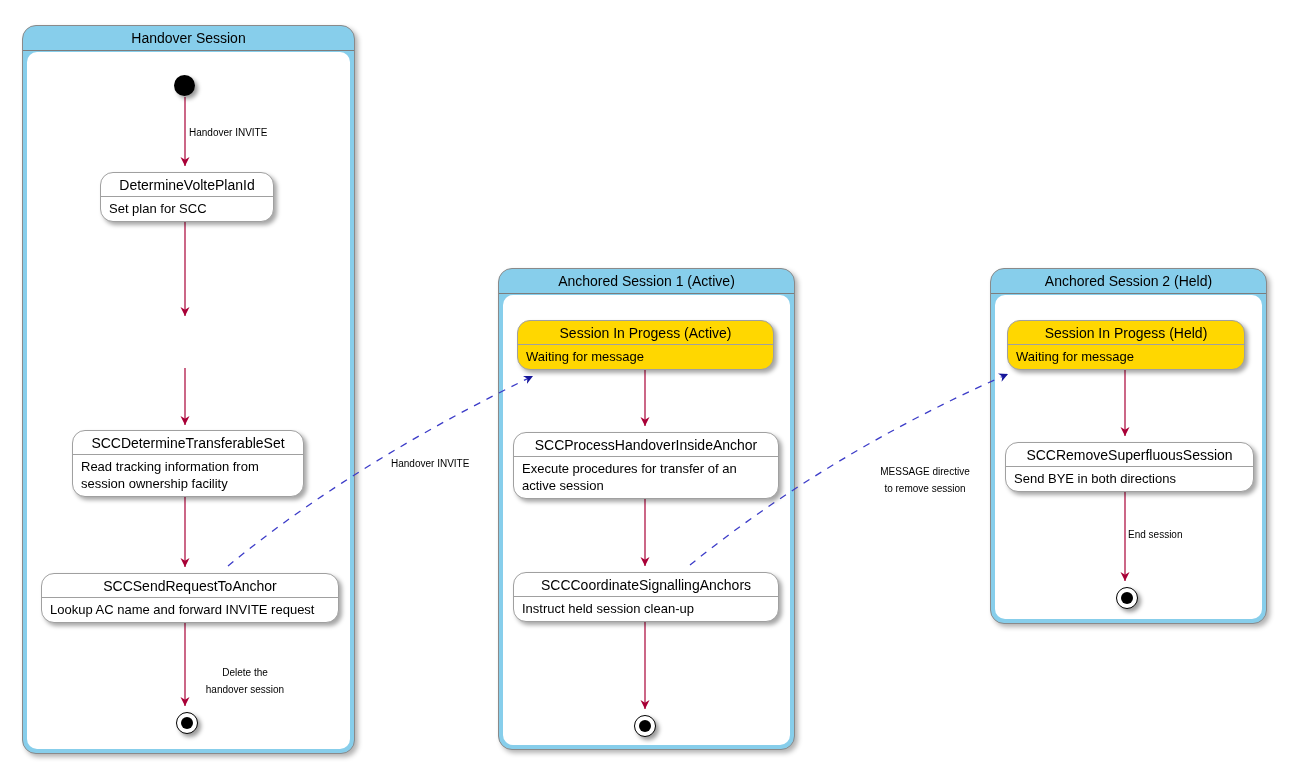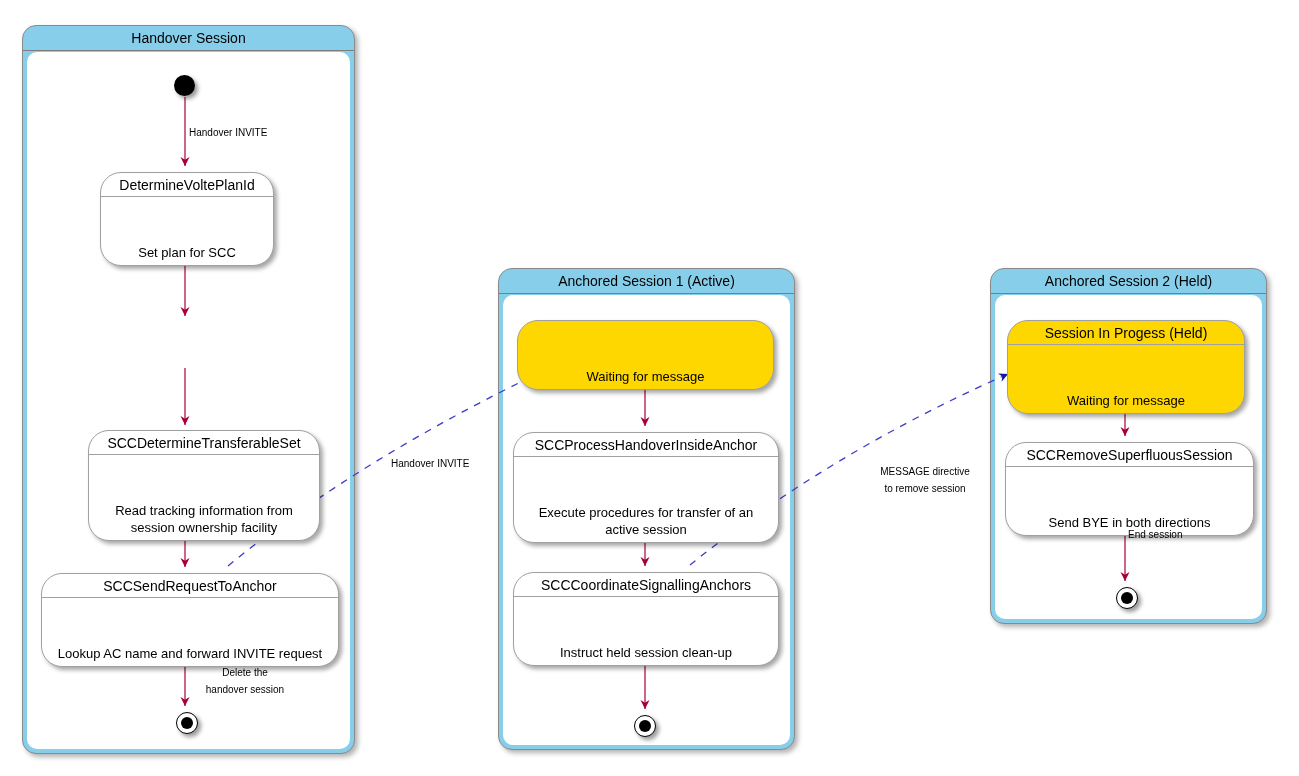--- a/index.html
+++ b/index.html
@@ -14,30 +14,30 @@
   }
   .frame-title{
     position:absolute;left:0;right:0;top:0;height:24px;line-height:24px;
     text-align:center;font-size:14px;border-bottom:1.5px solid #7d7d7d;
   }
   .frame-body{
     position:absolute;left:4px;right:4px;top:26px;bottom:4px;background:#fff;border-radius:10px;
   }
   
   .state{
-    position:absolute;background:#fff;border:1px solid #A0A0A0;border-radius:21px;
+    position:absolute;background:#fff;border:1px solid #A0A0A0;border-radius:13px;
     box-shadow:3px 3px 4px rgba(0,0,0,.35);
   }
   .state.gold{background:#FFD700;}
   .state-name{
     font-size:14px;text-align:center;padding:4px 10px 3px;border-bottom:1px solid #A0A0A0;
     white-space:nowrap;
   }
   .state-desc{
-    font-size:13px;text-align:center;padding:3px 8px 4px;white-space:pre-line;line-height:17px;margin-top:44px;
+    font-size:13px;text-align:left;padding:3px 8px 4px;white-space:pre-line;line-height:17px;
   }
   
   .initial{
     position:absolute;width:21px;height:21px;border-radius:50%;background:#000;
     box-shadow:3px 3px 4px rgba(0,0,0,.4);
   }
   .final{
     position:absolute;width:22px;height:22px;border-radius:50%;background:#fff;
     border:1.5px solid #000;box-sizing:border-box;box-shadow:3px 3px 4px rgba(0,0,0,.4);
   }
@@ -107,31 +107,32 @@
       <div class="dot"></div>
     </div>
   <div class="final" style="left:1116px;top:587px">
       <div class="dot"></div>
     </div>
 
   <div class="state" style="left:100px;top:172px;width:172px">
     <div class="state-name">DetermineVoltePlanId</div>
     <div class="state-desc">Set plan for SCC</div>
   </div>
-  <div class="state" style="left:88px;top:430px;width:230px">
+  <div class="state" style="left:72px;top:430px;width:230px">
     <div class="state-name">SCCDetermineTransferableSet</div>
     <div class="state-desc">Read tracking information from
 session ownership facility</div>
   </div>
   <div class="state" style="left:41px;top:573px;width:296px">
     <div class="state-name">SCCSendRequestToAnchor</div>
     <div class="state-desc">Lookup AC name and forward INVITE request</div>
   </div>
 
   <div class="state gold" style="left:517px;top:320px;width:255px">
+    <div class="state-name">Session In Progess (Active)</div>
     <div class="state-desc">Waiting for message</div>
   </div>
   <div class="state" style="left:513px;top:432px;width:264px">
     <div class="state-name">SCCProcessHandoverInsideAnchor</div>
     <div class="state-desc">Execute procedures for transfer of an
 active session</div>
   </div>
   <div class="state" style="left:513px;top:572px;width:264px">
     <div class="state-name">SCCCoordinateSignallingAnchors</div>
     <div class="state-desc">Instruct held session clean-up</div>

